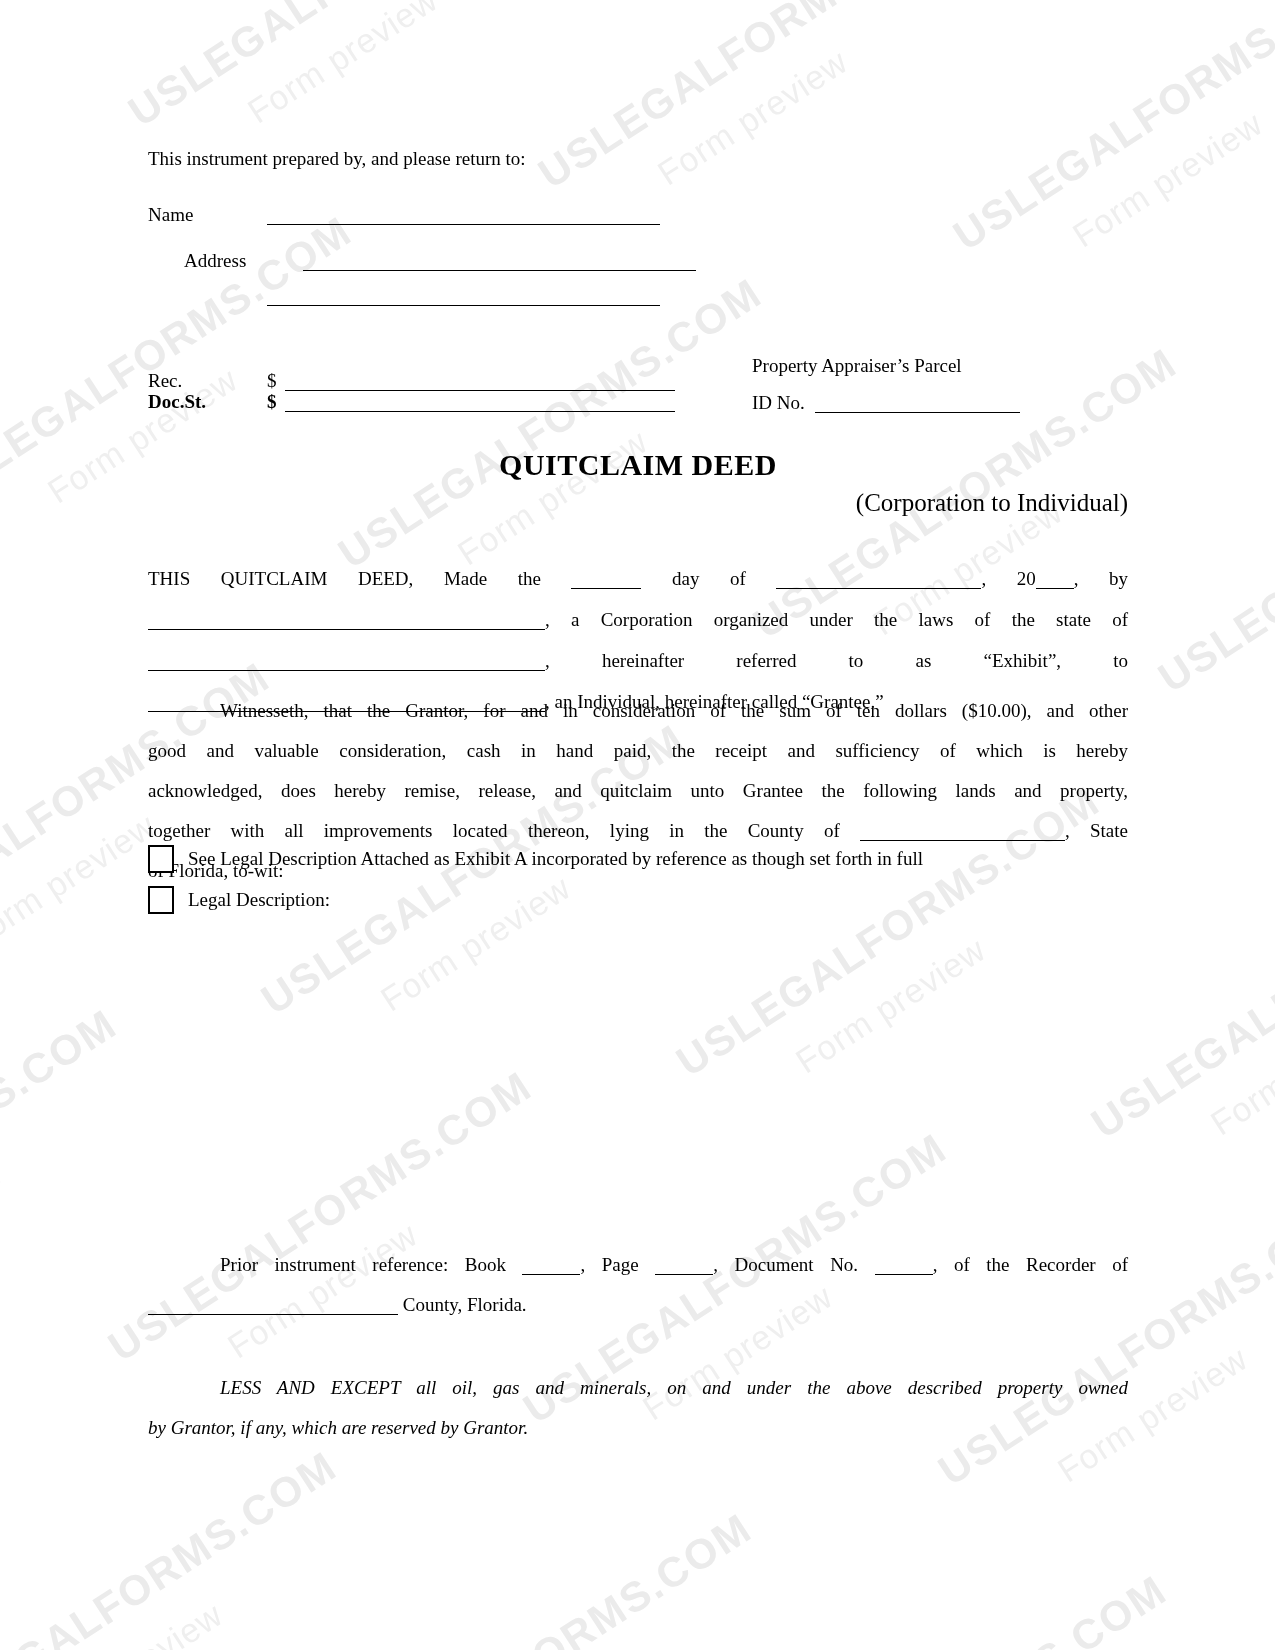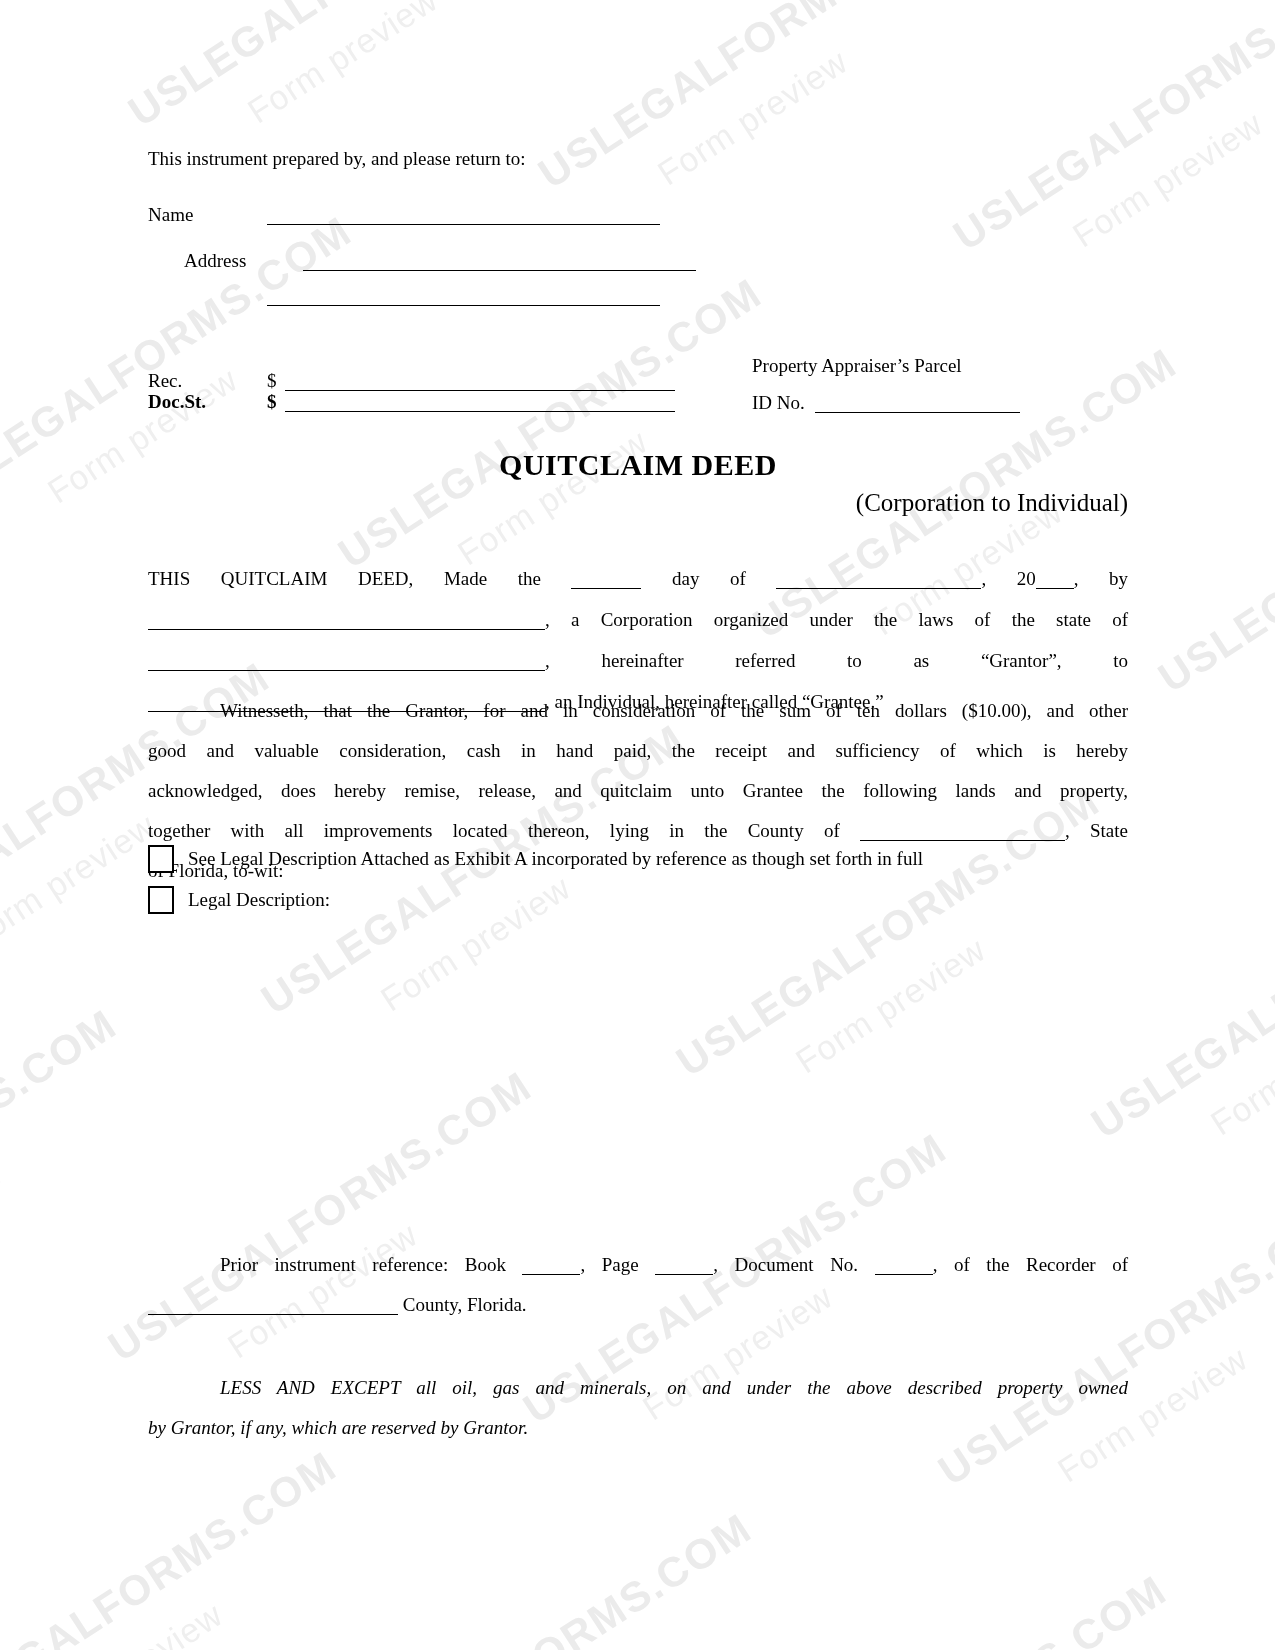--- a/index.html
+++ b/index.html
@@ -152,21 +152,21 @@
     <div class="abs body-text" style="left:752px; top:390px;">
       <span>ID No.</span><span class="blank" style="width:205px; margin-left:10px;"></span>
     </div>
 
     <div class="abs block doc-title" style="top:448px;">QUITCLAIM DEED</div>
     <div class="abs block doc-subtitle" style="top:489px;">(Corporation to Individual)</div>
 
     <div class="abs block body-text lh27" style="top:551px;">
         <div class="tline just"><span>THIS QUITCLAIM DEED, Made the </span><span class="blank" style="width: 70px;"></span><span> day of </span><span class="blank" style="width: 205px;"></span><span>, 20</span><span class="blank" style="width: 38px;"></span><span>, by</span></div>
         <div class="tline just"><span class="blank" style="width: 397px;"></span><span>, a Corporation organized under the laws of the state of</span></div>
-        <div class="tline just"><span class="blank" style="width: 397px;"></span><span>, hereinafter referred to as “Grantor”, to</span></div>
+        <div class="tline just"><span class="blank" style="width: 397px;"></span><span>, hereinafter referred to as “Exhibit”, to</span></div>
         <div class="tline"><span class="blank" style="width: 397px;"></span><span>, an Individual, hereinafter called “Grantee.”</span></div>
       </div>
 
     <div class="abs block body-text lh26" style="top:684px;">
         <div class="tline just" style="padding-left: 72px;"><span>Witnesseth, that the Grantor, for and in consideration of the sum of ten dollars ($10.00), and other</span></div>
         <div class="tline just"><span>good and valuable consideration, cash in hand paid, the receipt and sufficiency of which is hereby</span></div>
         <div class="tline just"><span>acknowledged, does hereby remise, release, and quitclaim unto Grantee the following lands and property,</span></div>
         <div class="tline just"><span>together with all improvements located thereon, lying in the County of </span><span class="blank" style="width: 205px;"></span><span>, State</span></div>
         <div class="tline"><span>of Florida, to-wit:</span></div>
       </div>

